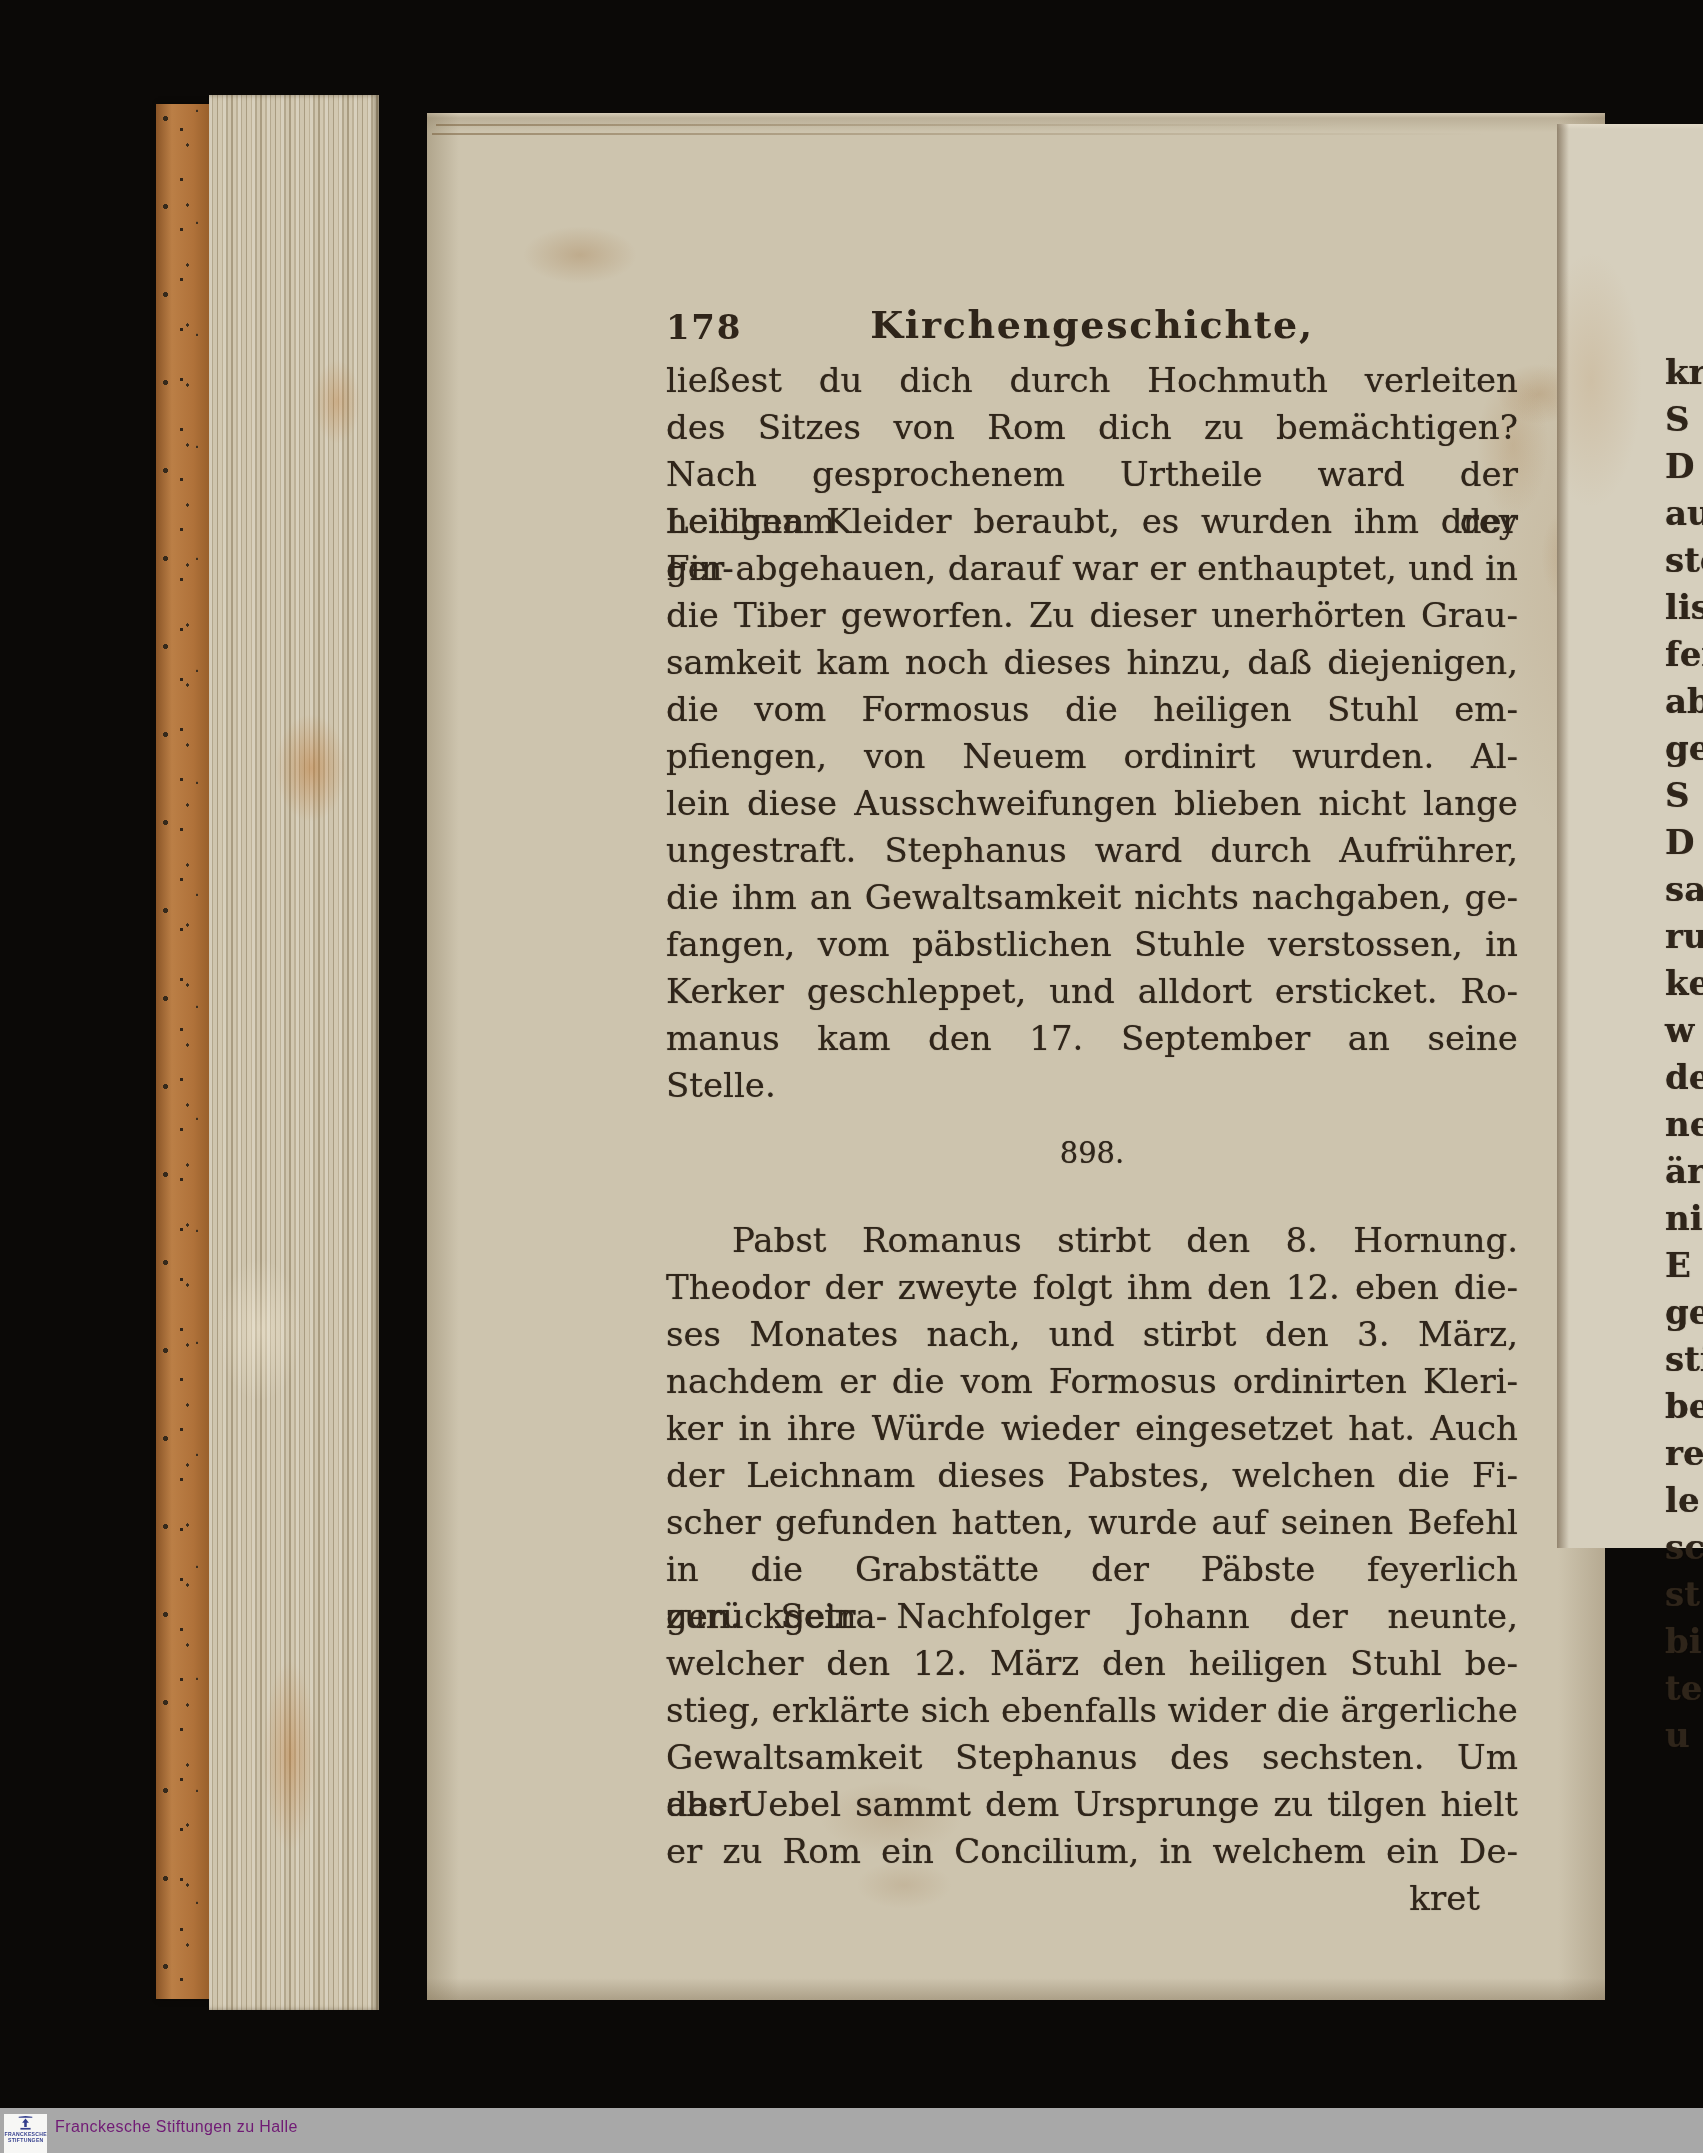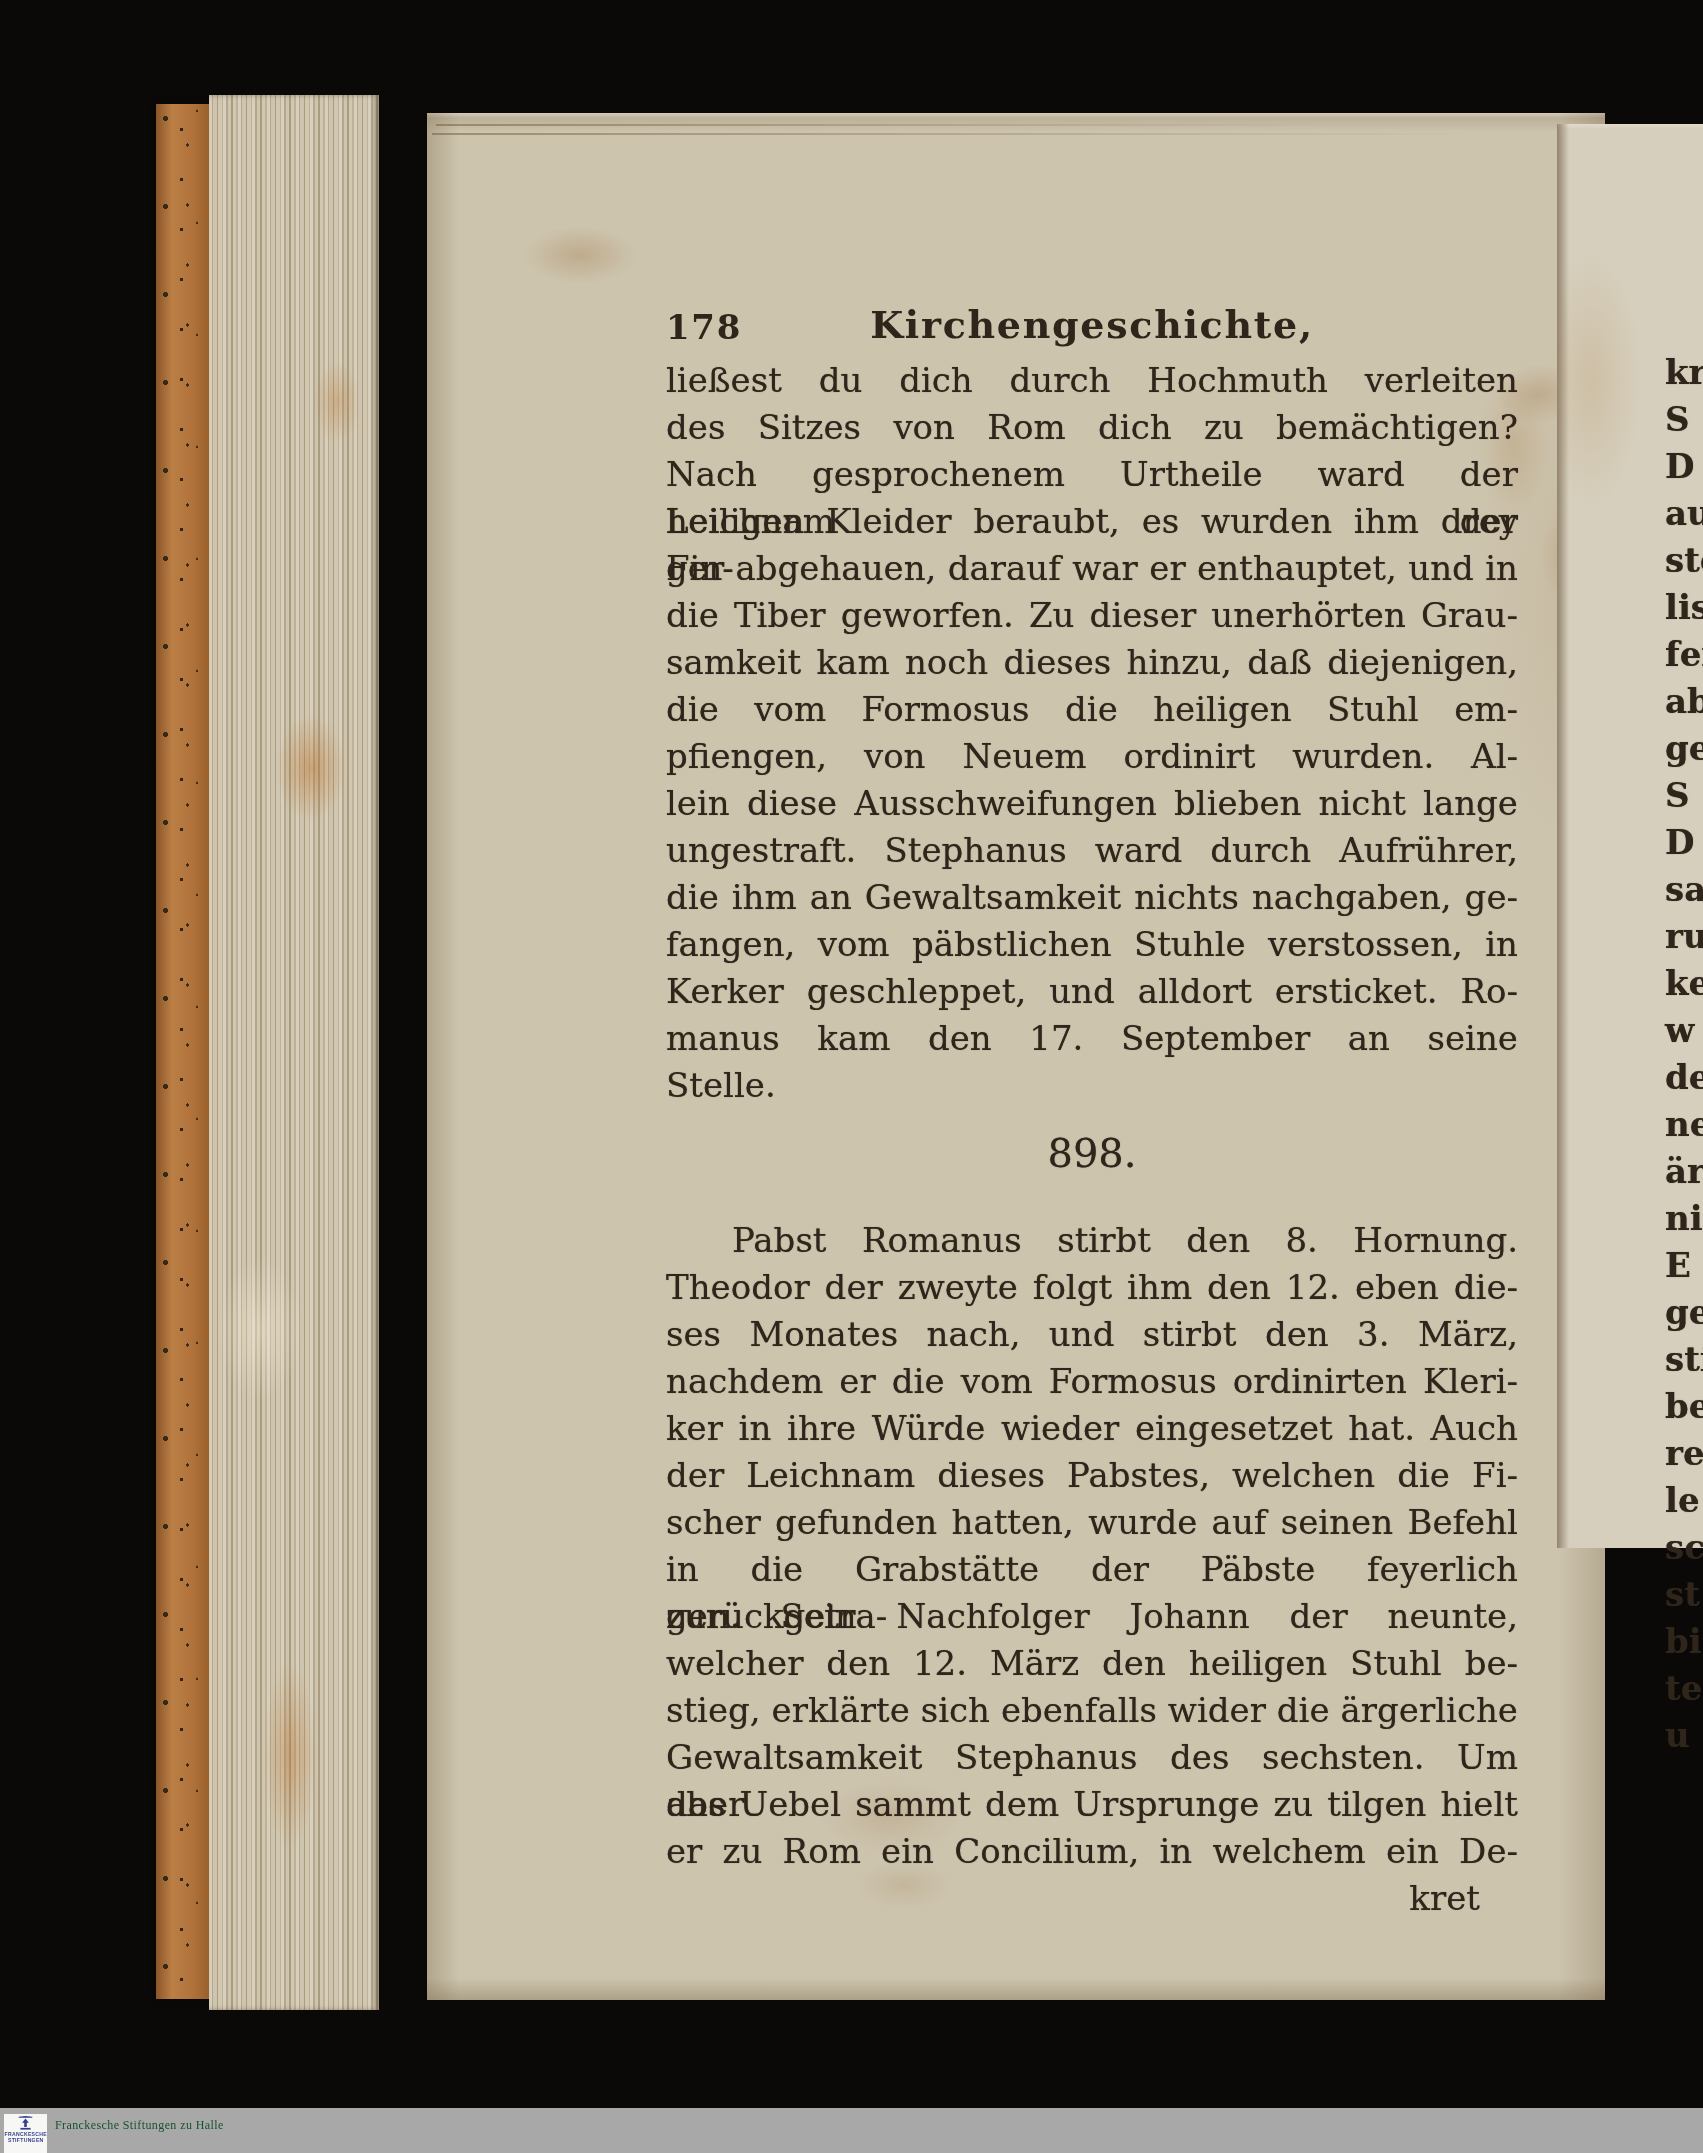--- a/index.html
+++ b/index.html
@@ -54,41 +54,41 @@
 
   
   .header-row{position:absolute;left:239px;top:189px;width:852px;height:51px;}
   .page-number{position:absolute;left:0;top:5.1px;font-size:34px;font-weight:bold;letter-spacing:1.7px;}
   .running-title{display:block;text-align:center;font-size:38px;font-weight:bold;letter-spacing:1.7px;}
   .text-column{position:absolute;left:239px;top:244px;width:852px;
     font-size:34px;font-weight:normal;line-height:47px;
     text-shadow:0 0 0.9px rgba(47,37,26,.65);}
   .bline{text-align:justify;text-align-last:justify;height:47px;overflow:visible;}
   .endline{text-align:left;height:47px;}
-  .section-heading{margin-top:21px;height:47px;text-align:center;font-size:40px;margin-bottom:40px;}
+  .section-heading{margin-top:21px;height:47px;text-align:center;font-size:29px;margin-bottom:40px;}
   .para2 .bline:first-child{text-indent:66px;}
   .catchword-line{height:47px;text-align:right;padding-right:38px;}
 
   
   .right-sliver{position:absolute;left:1557px;top:124px;width:147px;height:1424px;
     background-color:#d6cfbd;
     background-image:
       radial-gradient(ellipse 68px 170px at 34px 256px, rgba(170,120,60,.18), transparent 75%),
       linear-gradient(90deg, rgba(90,70,45,.55), rgba(90,70,45,0) 12px),
       linear-gradient(180deg, rgba(230,222,204,.8), rgba(230,222,204,0) 5.1px);
     color:#2f251a;}
   .fragments{position:absolute;left:108px;top:225px;width:68px;
     font-size:34px;font-weight:bold;line-height:47px;
     text-shadow:0 0 0.9px rgba(47,37,26,.65);}
   .fragment{height:47px;white-space:nowrap;}
 
   
   .footer-bar{position:absolute;left:0;top:2108px;width:1704px;height:45px;background:#a8a8a8;}
-  .footer-title{position:absolute;left:55px;top:10.2px;font-size:12px;color:#14532d;
-    font-family:Liberation Serif, serif;letter-spacing:0.4px;}
+  .footer-title{position:absolute;left:55px;top:10.2px;font-size:16px;color:#701a75;
+    font-family:Liberation Sans, sans-serif;letter-spacing:0.4px;}
   .logo-box{position:absolute;left:4.3px;top:2114px;width:43px;height:39px;background:#f7f7f5;
     text-align:center;overflow:hidden;}
   .logo-box svg{display:block;margin:1.7px auto 0;}
   .logo-caption{font-size:5.1px;line-height:6px;color:#333e8c;letter-spacing:0.3px;
     font-family:"Liberation Sans","DejaVu Sans",sans-serif;font-weight:bold;}
 </style>
 </head>
 <body>
 
 <div id="canvas">

